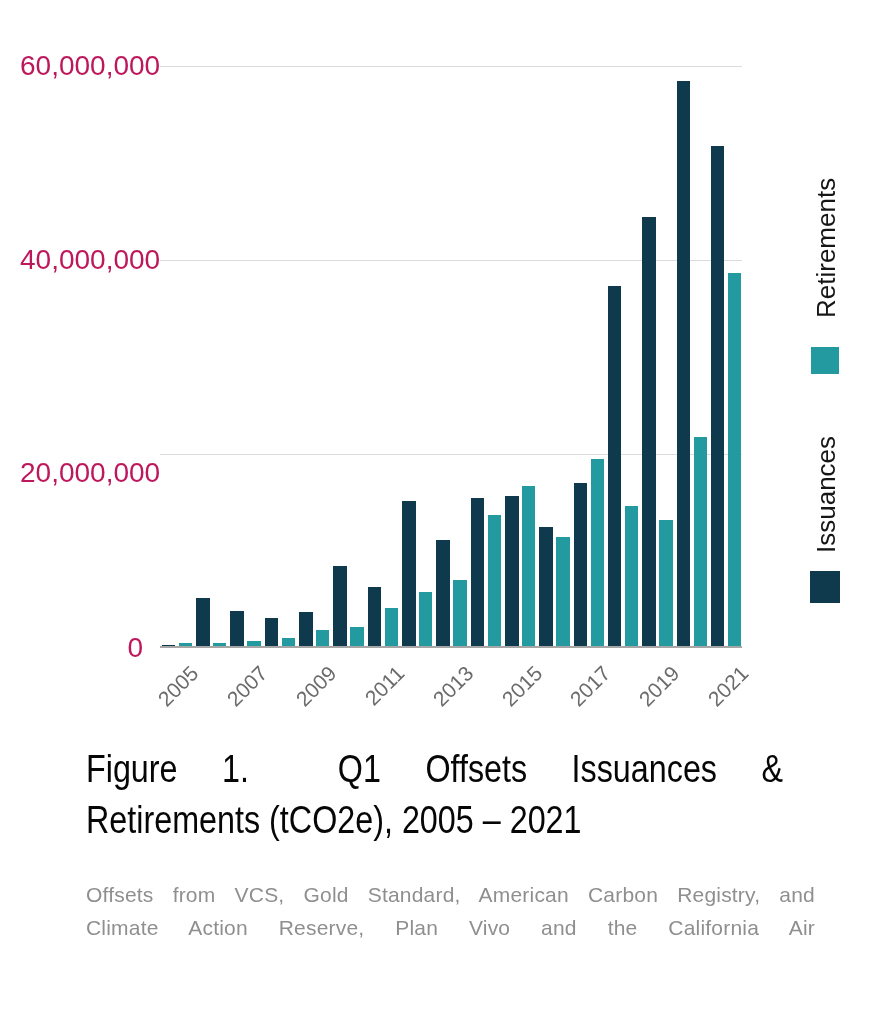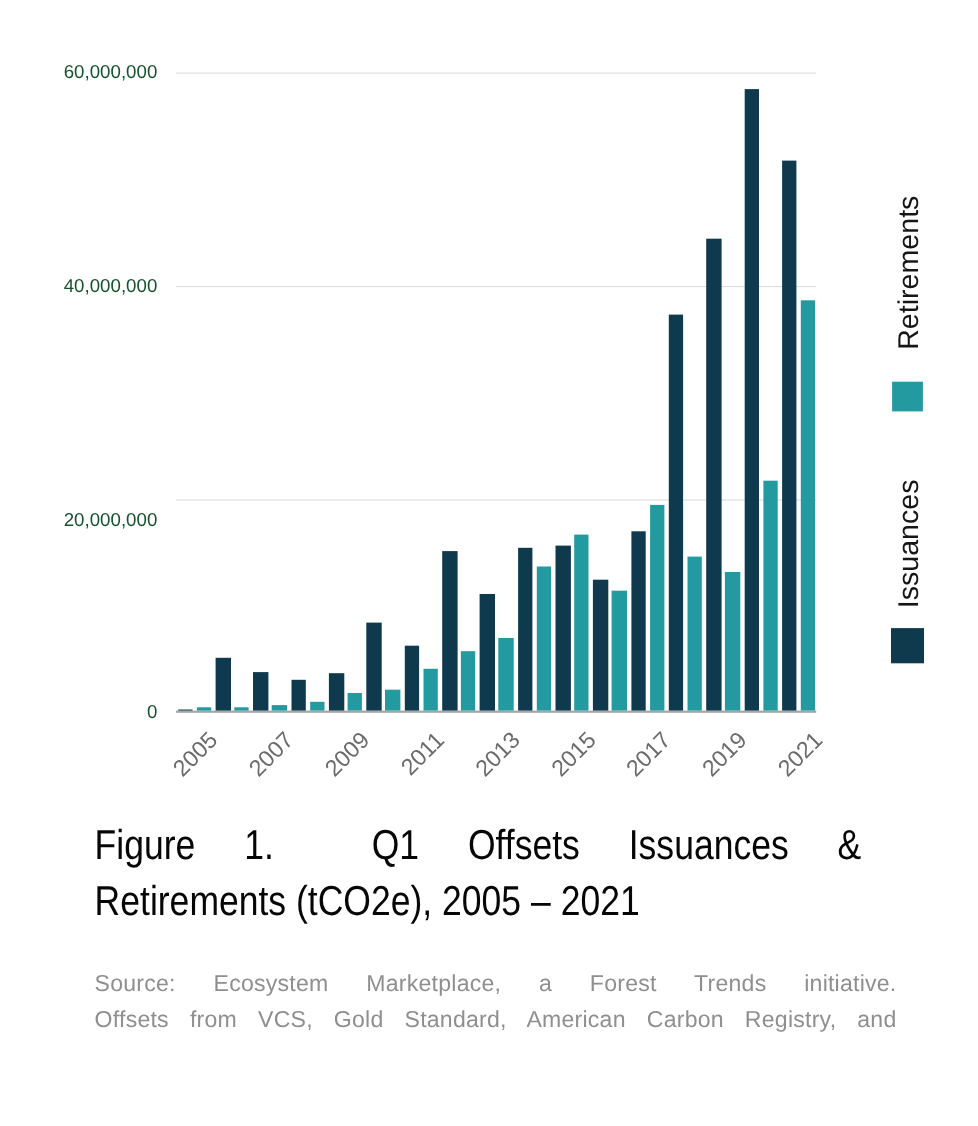--- a/index.html
+++ b/index.html
@@ -4,21 +4,21 @@
 <style>
   html,body{margin:0;padding:0;background:#ffffff;}
   #figure-root{
     position:relative;width:889px;height:1024px;background:#ffffff;overflow:hidden;
     font-family:"Liberation Sans","DejaVu Sans",sans-serif;
   }
   
   #chart{position:absolute;left:0;top:0;width:889px;height:740px;}
   .ytick{
     position:absolute;left:20px;width:123px;text-align:right;
-    font-size:17px;color:#14532d;line-height:26px;
+    font-size:28px;color:#be185d;line-height:26px;
   }
   #plot-area{position:absolute;left:160px;top:66px;width:582px;height:582px;}
   .gridline{position:absolute;left:0;width:582px;height:1px;background:#dcdcdc;}
   .baseline{position:absolute;left:0;bottom:0;width:582px;height:2px;background:#a6a6a6;}
   .bar{position:absolute;bottom:2px;width:13.5px;}
   .xtick{
     position:absolute;width:68px;text-align:right;
     font-size:21px;color:#6b6b6b;line-height:22px;
     transform:rotate(-45deg);transform-origin:100% 0%;white-space:nowrap;
   }
@@ -112,17 +112,17 @@
       <div class="ytick" style="top: 460px;">20,000,000</div>
       <div class="ytick" style="top: 635px;">0</div>
     </div>
 
   <div id="caption">
     <div class="caption-line just">Figure 1.&nbsp; Q1 Offsets Issuances &amp;</div>
     <div class="caption-line">Retirements (tCO2e), 2005 – 2021</div>
   </div>
 
   <div id="source-note">
-    <div class="source-line just">Source: Ecosystem Marketplace, a Forest Trends initiative.</div>
     <div class="source-line just">Offsets from VCS, Gold Standard, American Carbon Registry, and</div>
+    <div class="source-line just">Climate Action Reserve, Plan Vivo and the California Air</div>
   </div>
 
 </div>
 
 </body></html>

